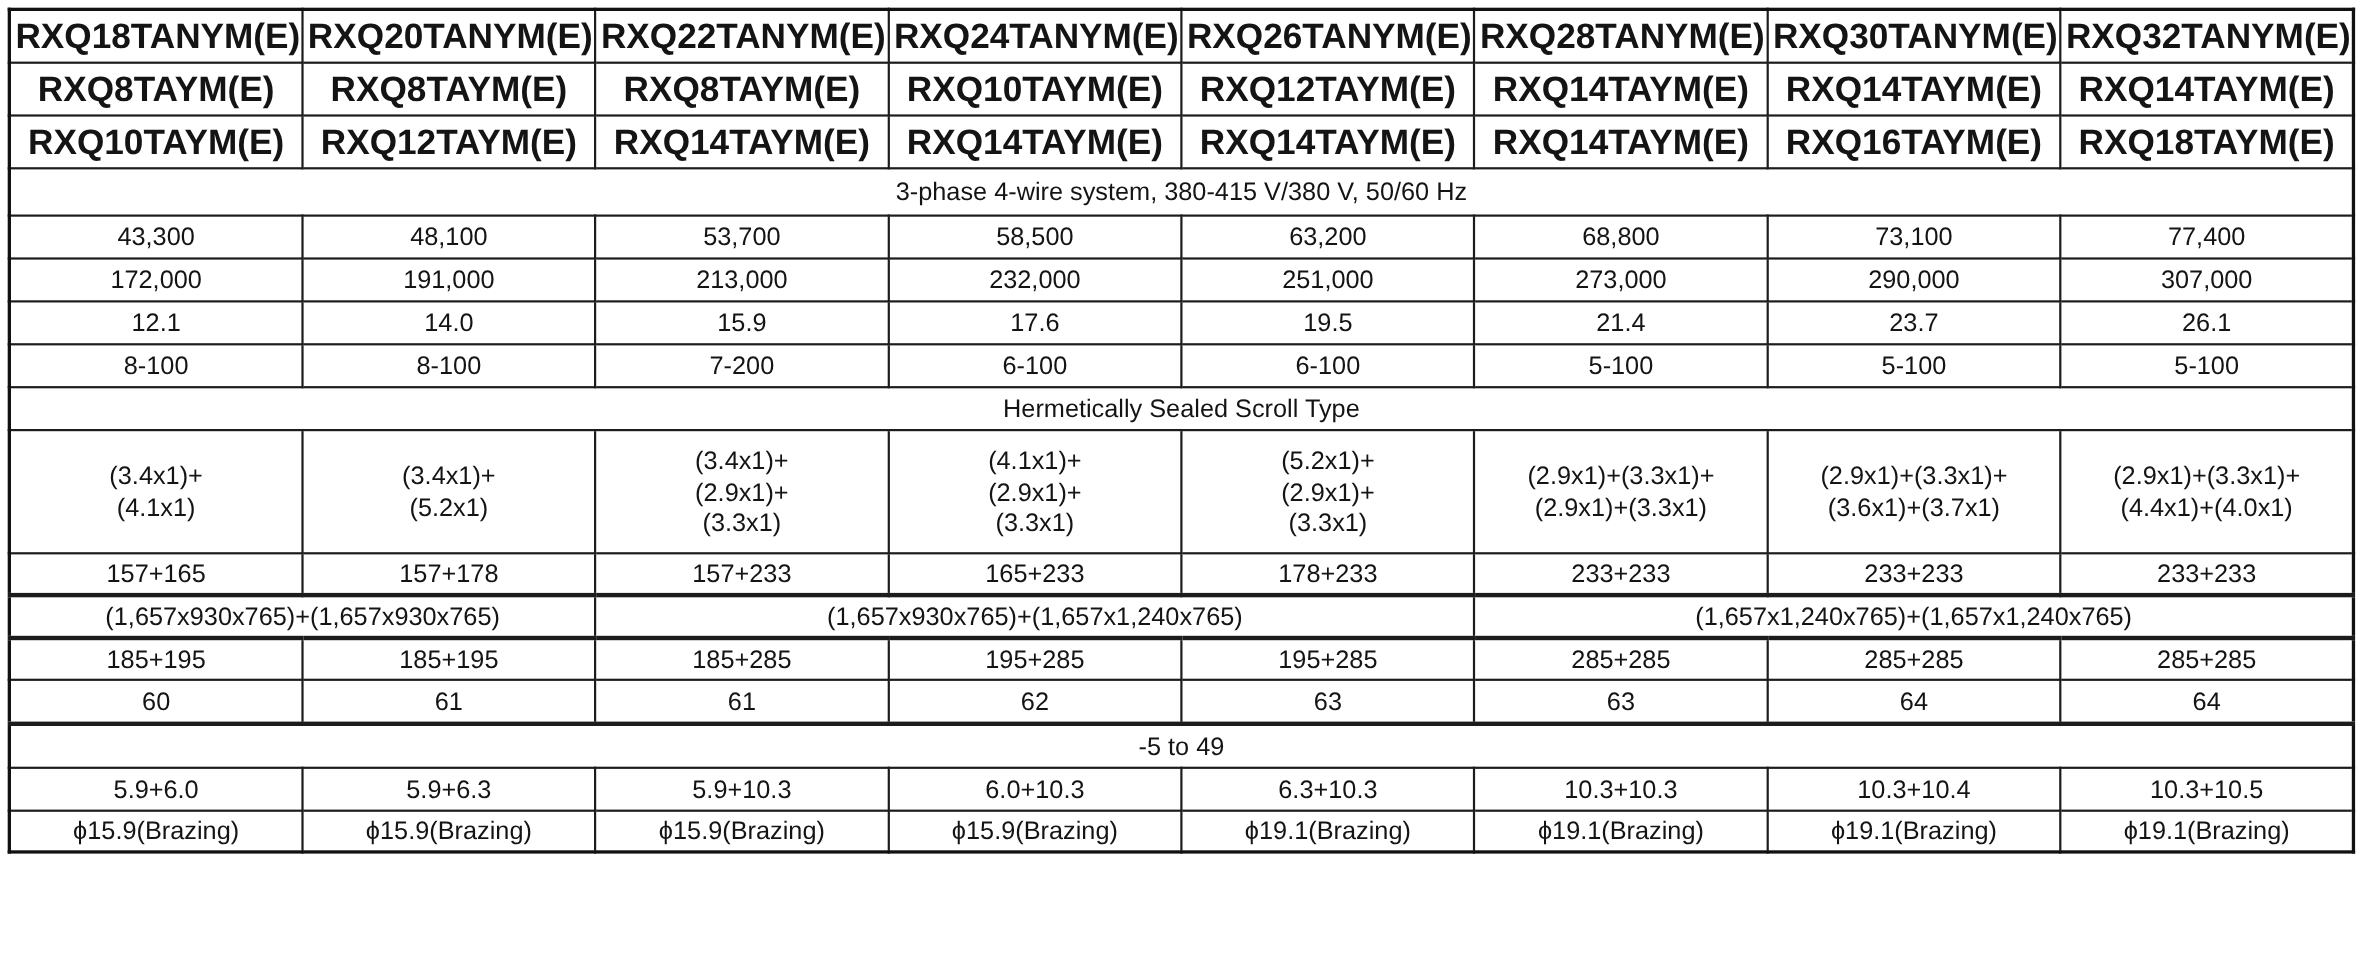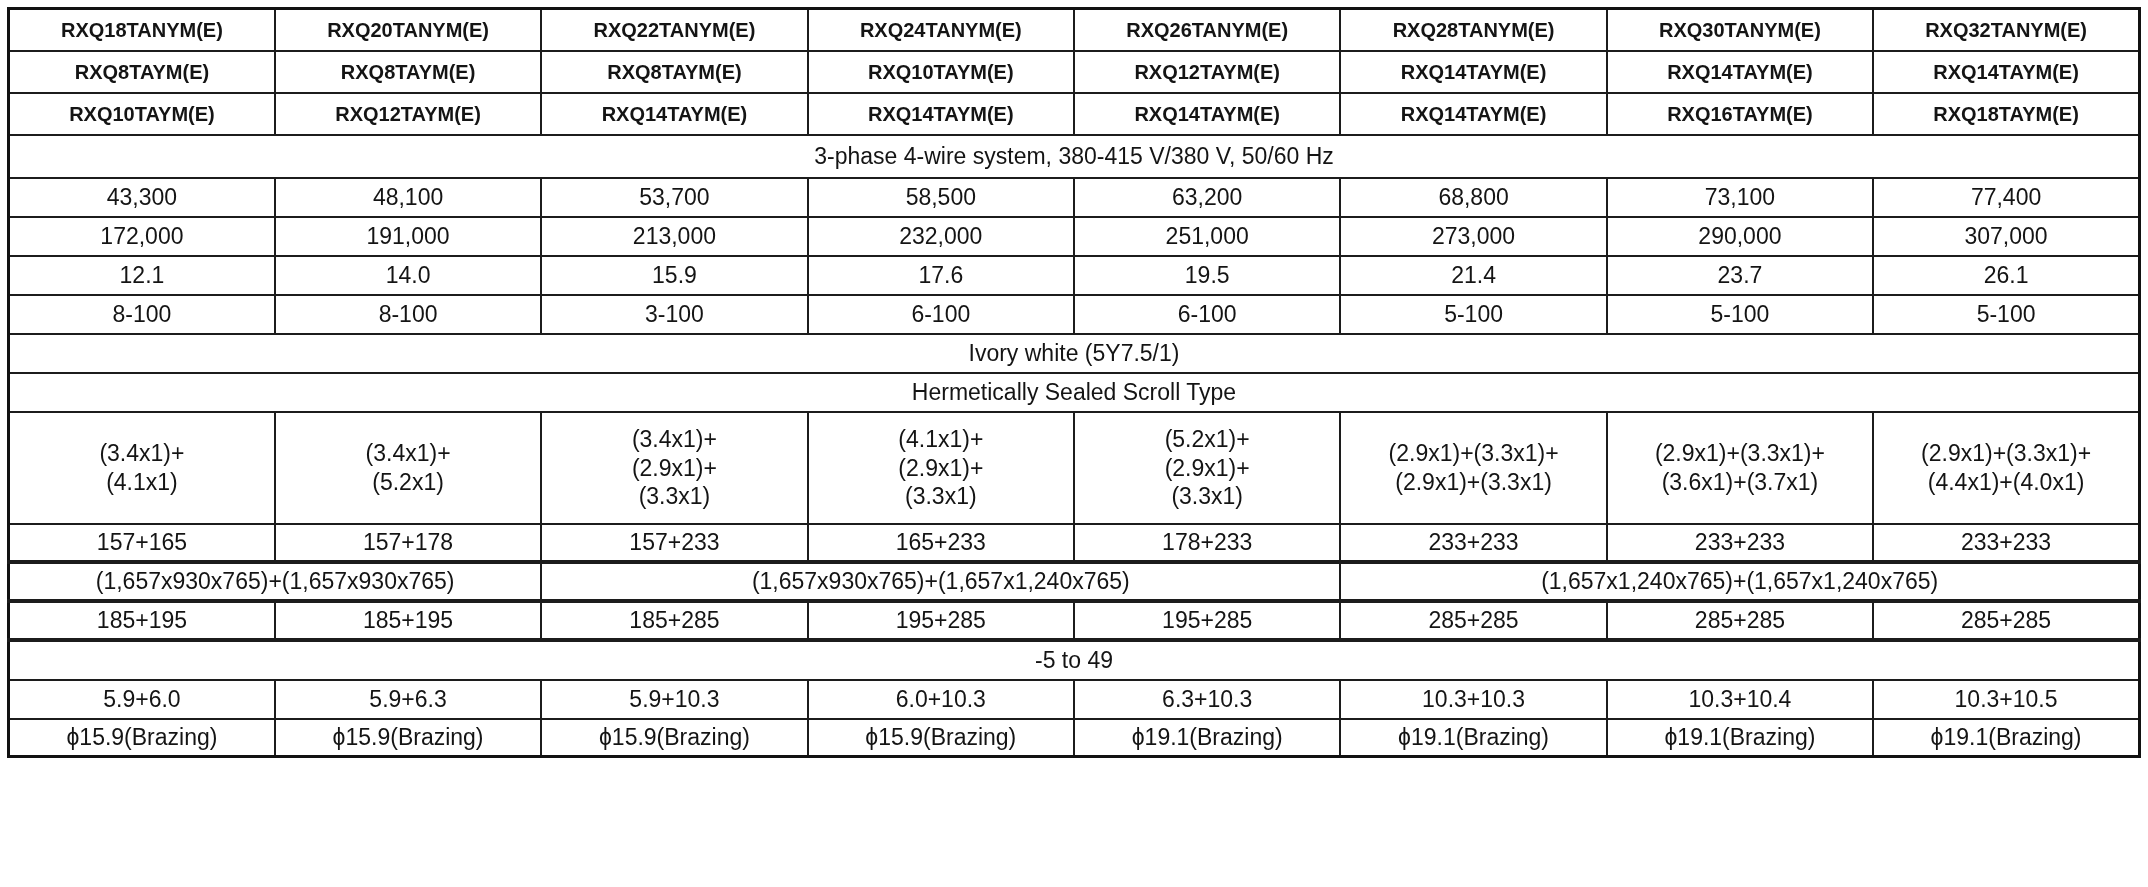--- a/index.html
+++ b/index.html
@@ -29,21 +29,21 @@
     line-height: 1.25;
     padding: 3px 4px;
     height: 31px;
     white-space: nowrap;
     overflow: hidden;
   }
   
   table.spec { border: 3px solid #111; }
   tr.bold td {
     font-weight: bold;
-    font-size: 20px;
+    font-size: 32px;
     height: 34px;
   }
   tr.row-power td { height: 35px; }
   tr.row-tall td { height: 104px; }
   tr.row-short td { height: 29px; margin-top: 20px; }
   tr.thick-top td { border-top-width: 4px; text-align: center; }
   td .cell-line { display: block; }
 </style>
 </head>
 <body>
@@ -110,29 +110,26 @@
           <td>15.9</td>
           <td>17.6</td>
           <td>19.5</td>
           <td>21.4</td>
           <td>23.7</td>
           <td>26.1</td>
         </tr>
         <tr>
           <td>8-100</td>
           <td>8-100</td>
-          <td>3-100</td>
+          <td>7-200</td>
           <td>6-100</td>
           <td>6-100</td>
           <td>5-100</td>
           <td>5-100</td>
           <td>5-100</td>
-        </tr>
-        <tr>
-          <td colspan="8">Ivory white (5Y7.5/1)</td>
         </tr>
         <tr>
           <td colspan="8">Hermetically Sealed Scroll Type</td>
         </tr>
         <tr class="row-tall">
           <td>
             <span class="cell-line">(3.4x1)+</span>
             <span class="cell-line">(4.1x1)</span>
           </td>
           <td>
@@ -185,20 +182,30 @@
         <tr class="row-short thick-top">
           <td>185+195</td>
           <td>185+195</td>
           <td>185+285</td>
           <td>195+285</td>
           <td>195+285</td>
           <td>285+285</td>
           <td>285+285</td>
           <td>285+285</td>
         </tr>
+        <tr>
+          <td>60</td>
+          <td>61</td>
+          <td>61</td>
+          <td>62</td>
+          <td>63</td>
+          <td>63</td>
+          <td>64</td>
+          <td>64</td>
+        </tr>
         <tr class="thick-top">
           <td colspan="8">-5 to 49</td>
         </tr>
         <tr>
           <td>5.9+6.0</td>
           <td>5.9+6.3</td>
           <td>5.9+10.3</td>
           <td>6.0+10.3</td>
           <td>6.3+10.3</td>
           <td>10.3+10.3</td>

